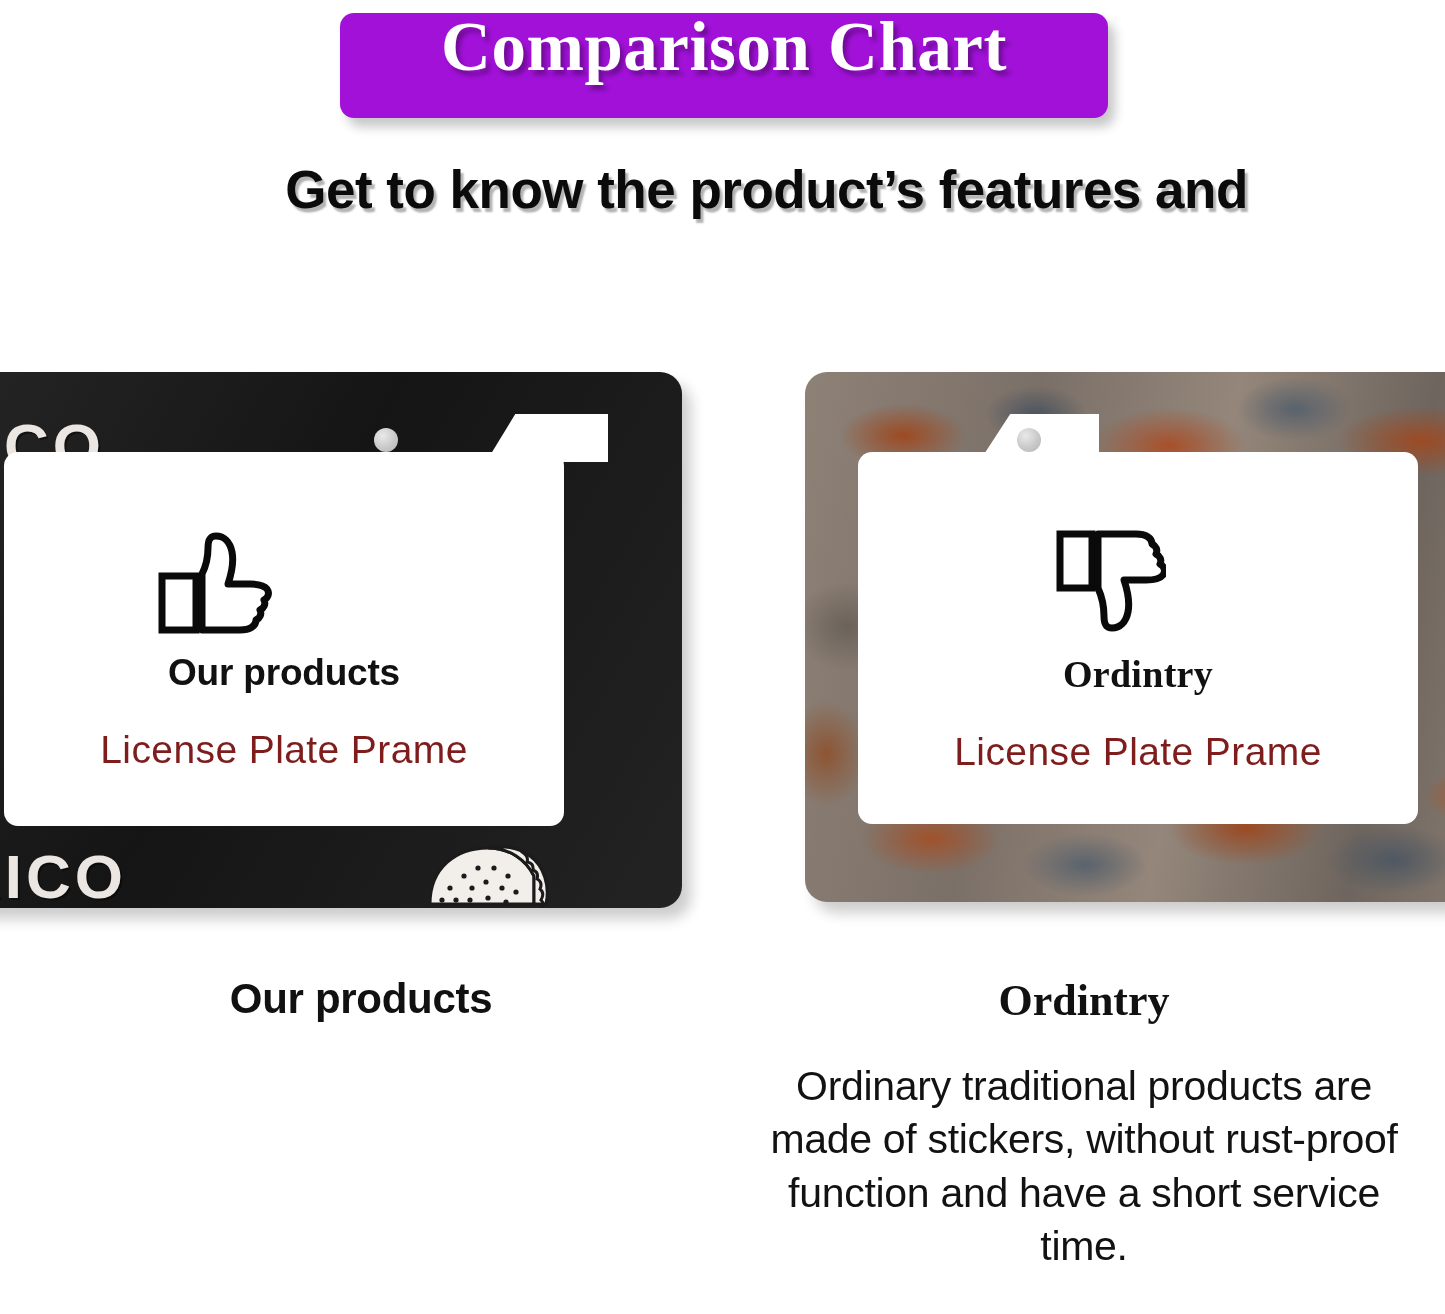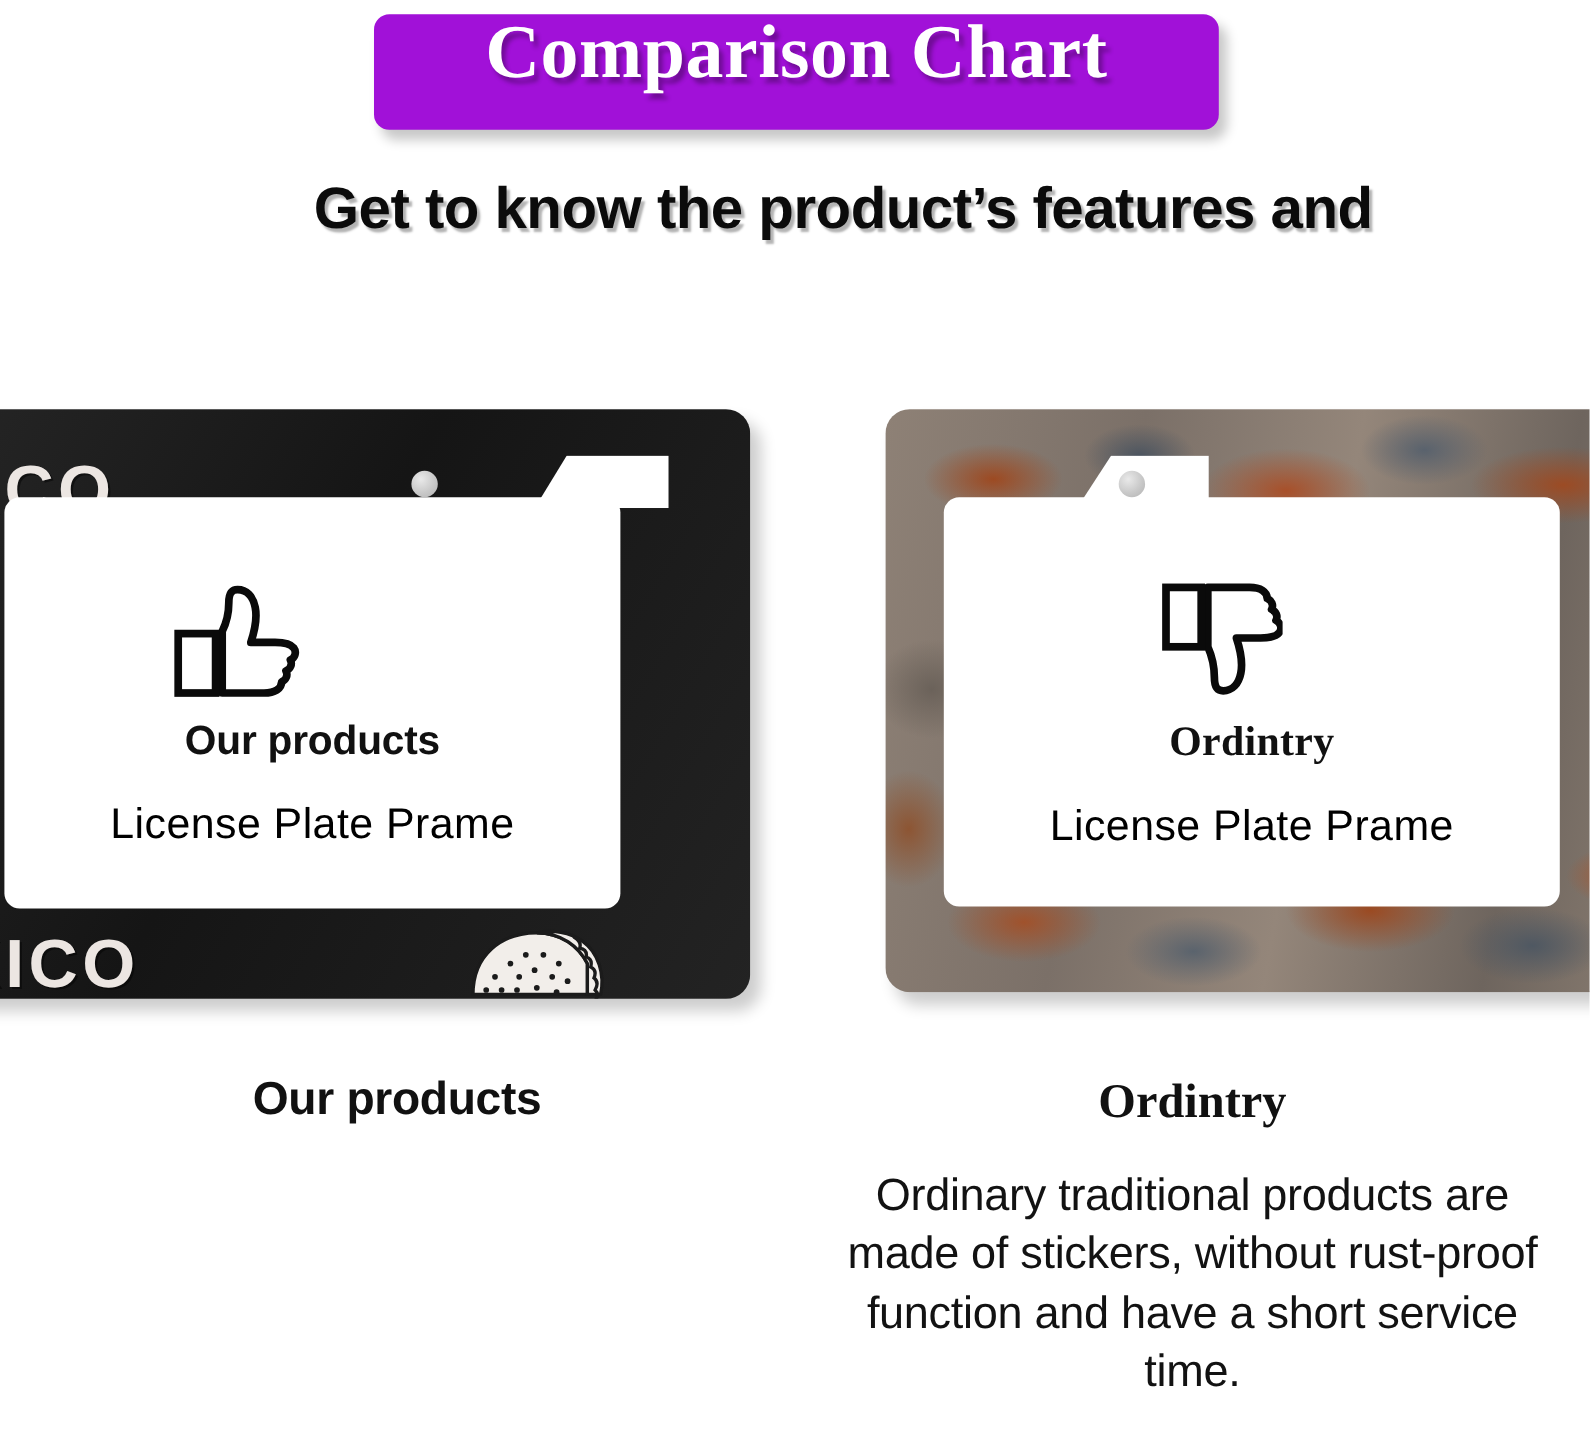--- a/index.html
+++ b/index.html
@@ -143,21 +143,21 @@
     font-family:"Liberation Sans",sans-serif;
     font-weight:bold;font-size:37px;color:#111;letter-spacing:-.2px;
   }
   .card-brand-serif{
     font-family:"Liberation Serif",serif;
     font-weight:bold;font-size:38px;color:#111;letter-spacing:.3px;
   }
   .card-sub{
     margin-top:34px;
     font-family:"Liberation Sans",sans-serif;
-    font-weight:300;font-size:39px;color:#000000;letter-spacing:.4px;
+    font-weight:300;font-size:39px;color:#7f1d1d;letter-spacing:.4px;
   }
 
   
   #bottom{position:absolute;left:0;top:975px;width:1445px;height:339px;}
   .col{position:absolute;top:0;width:722px;text-align:center;}
   #col-left{left:0;}
   #col-right{left:723px;}
 
   .col-title-sans{
     font-family:"Liberation Sans",sans-serif;

